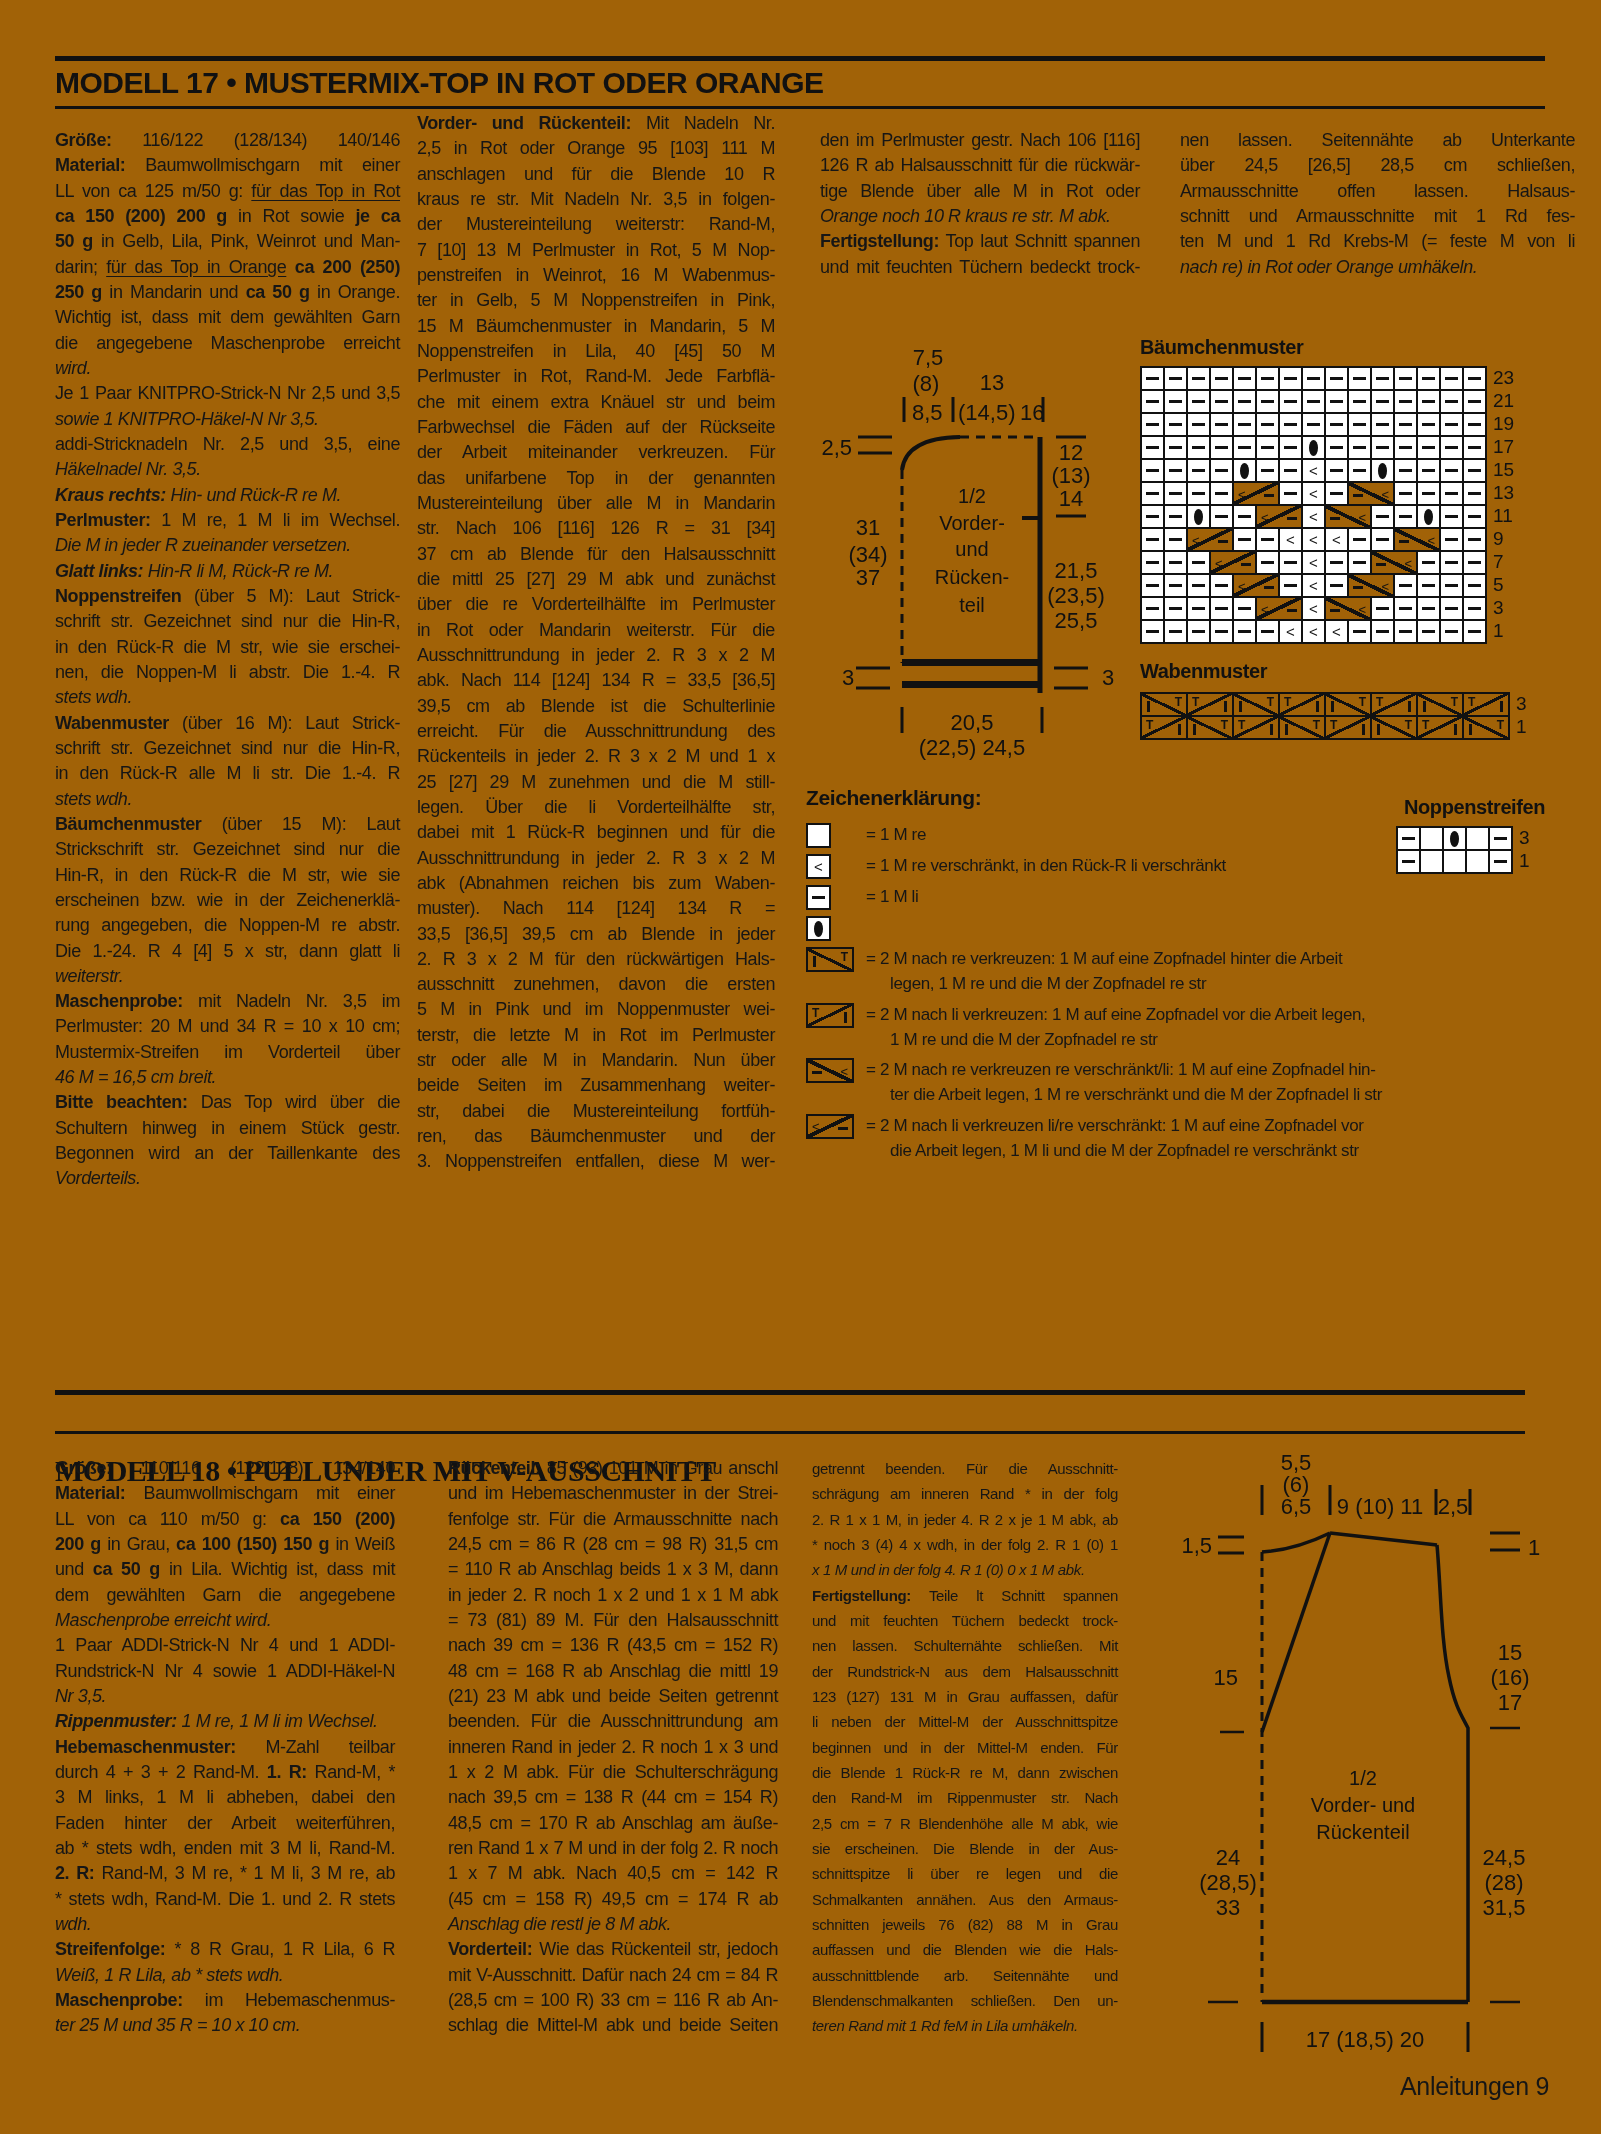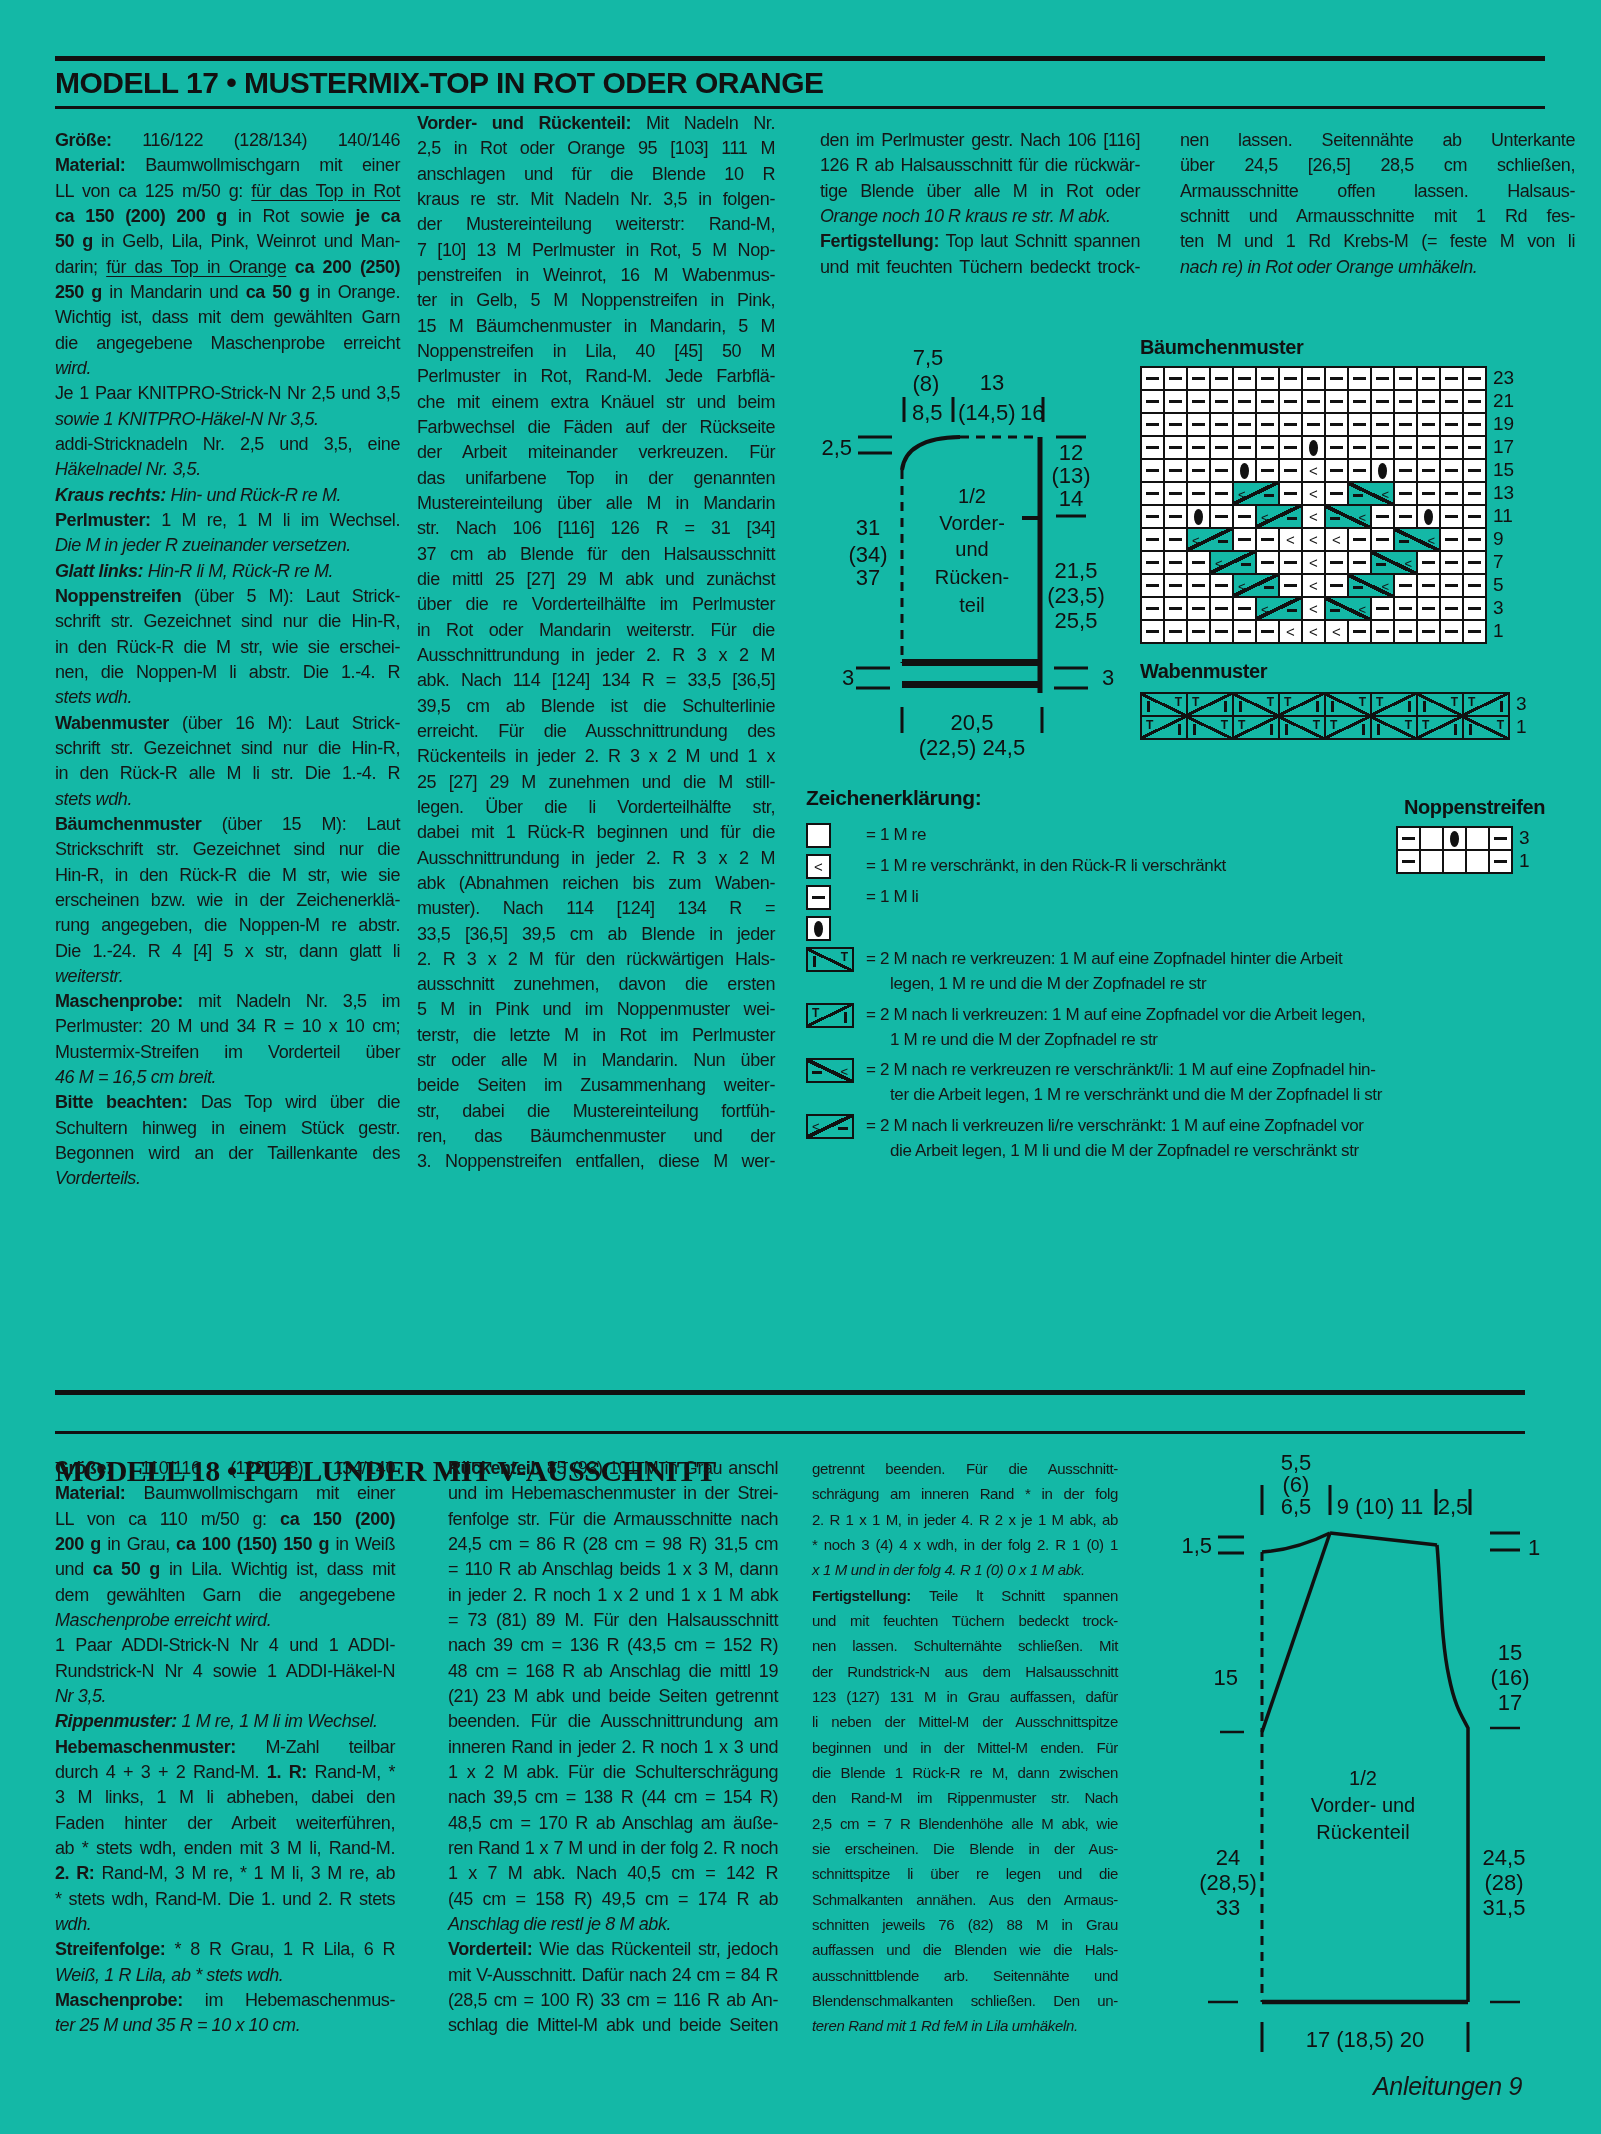--- a/index.html
+++ b/index.html
@@ -1,16 +1,16 @@
 <!DOCTYPE html>
 <html><head>
 <meta charset="utf-8">
 <style>
   html,body{margin:0;padding:0;background:#e8e8e8;}
-  #page{position:relative;width:1601px;height:2134px;background:#14b8a6;
+  #page{position:relative;width:1601px;height:2134px;background:#a16207;
         font-family:"Liberation Sans",sans-serif;color:#151515;overflow:hidden;}
   .rule{position:absolute;background:#111;}
   .mtitle{position:absolute;font-weight:bold;font-size:30px;letter-spacing:-0.5px;white-space:nowrap;color:#111;}
   .col{position:absolute;font-size:18px;letter-spacing:-0.4px;line-height:25.33px;color:#161616;}
   .col.small{font-size:15px;letter-spacing:-0.35px;}
   .ln{text-align:justify;text-align-last:justify;white-space:normal;}
   .ln.end{text-align:right;text-align-last:left;font-style:italic;}
   .ln u{text-underline-offset:3px;}
   .chart{position:absolute;}
   .chartlabel{position:absolute;font-weight:bold;font-size:20px;letter-spacing:-0.4px;color:#111;white-space:nowrap;}
@@ -1043,15 +1043,15 @@
     <text x="78" y="447" font-size="22" text-anchor="middle">(28,5)</text>
     <text x="78" y="472" font-size="22" text-anchor="middle">33</text>
     <text x="213" y="342" font-size="20" text-anchor="middle">1/2</text>
     <text x="213" y="369" font-size="20" text-anchor="middle">Vorder- und</text>
     <text x="213" y="396" font-size="20" text-anchor="middle">Rückenteil</text>
     <line x1="112" y1="579" x2="112" y2="609" stroke="#111" stroke-width="3"></line>
     <line x1="318" y1="579" x2="318" y2="609" stroke="#111" stroke-width="3"></line>
     <text x="215" y="604" font-size="22" text-anchor="middle">17 (18,5) 20</text>
   </svg>
 
-  <div id="footer" style="left:1240px;top:2072px;width:282px;font-style:italic;">Anleitungen 9</div>
+  <div id="footer" style="left:1267px;top:2072px;width:282px;">Anleitungen 9</div>
 
 </div>
 
 </body></html>

